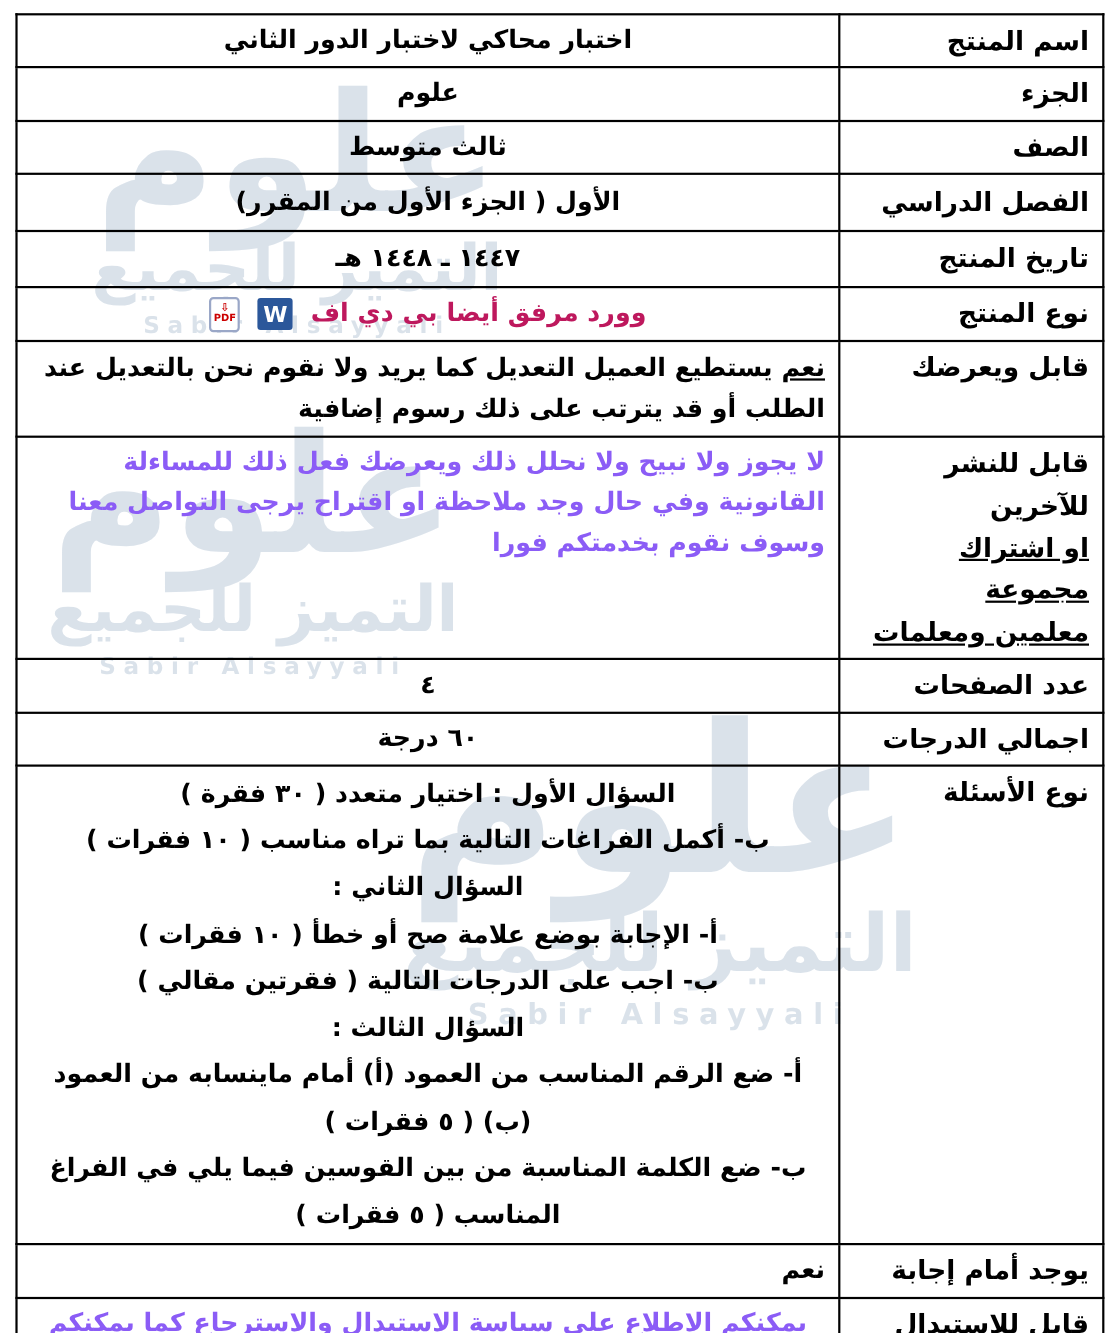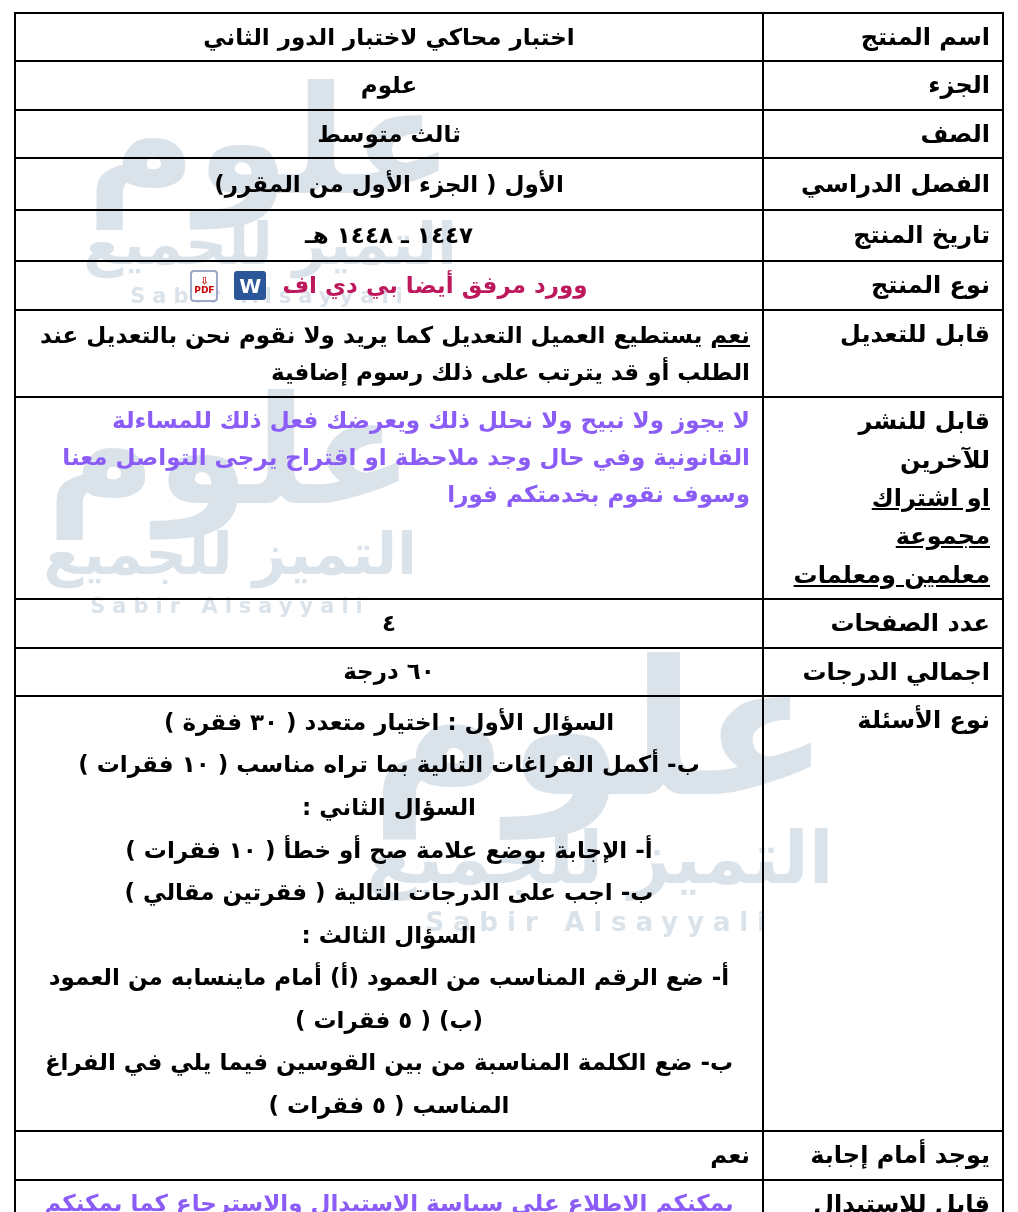--- a/index.html
+++ b/index.html
@@ -118,21 +118,21 @@
             <span class="word-icon">W</span>
             <span class="pdf-icon">
               <span class="pdf-glyph">⇩</span>
               <span>PDF</span>
             </span>
           </span>
         </td>
       </tr>
 
       <tr style="height:87px">
-        <th class="v-top">قابل للتعديل</th>
+        <th class="v-top">قابل ويعرضك</th>
         <td class="v-right">
           <span class="ul">نعم</span><span> يستطيع العميل التعديل كما يريد  ولا نقوم نحن  بالتعديل عند الطلب أو قد يترتب على ذلك رسوم إضافية</span>
         </td>
       </tr>
 
       <tr style="height:129px">
         <th class="v-top">
           <div>قابل للنشر للآخرين</div>
           <div class="ul">او اشتراك مجموعة</div>
           <div class="ul">معلمين ومعلمات</div>

